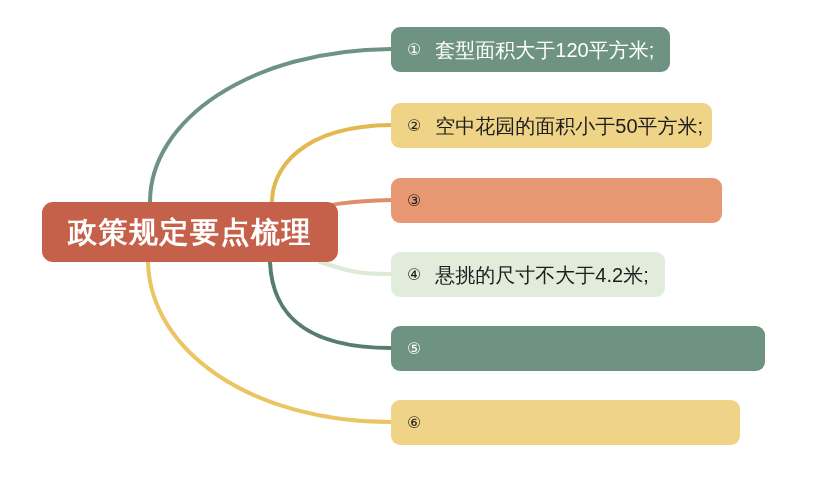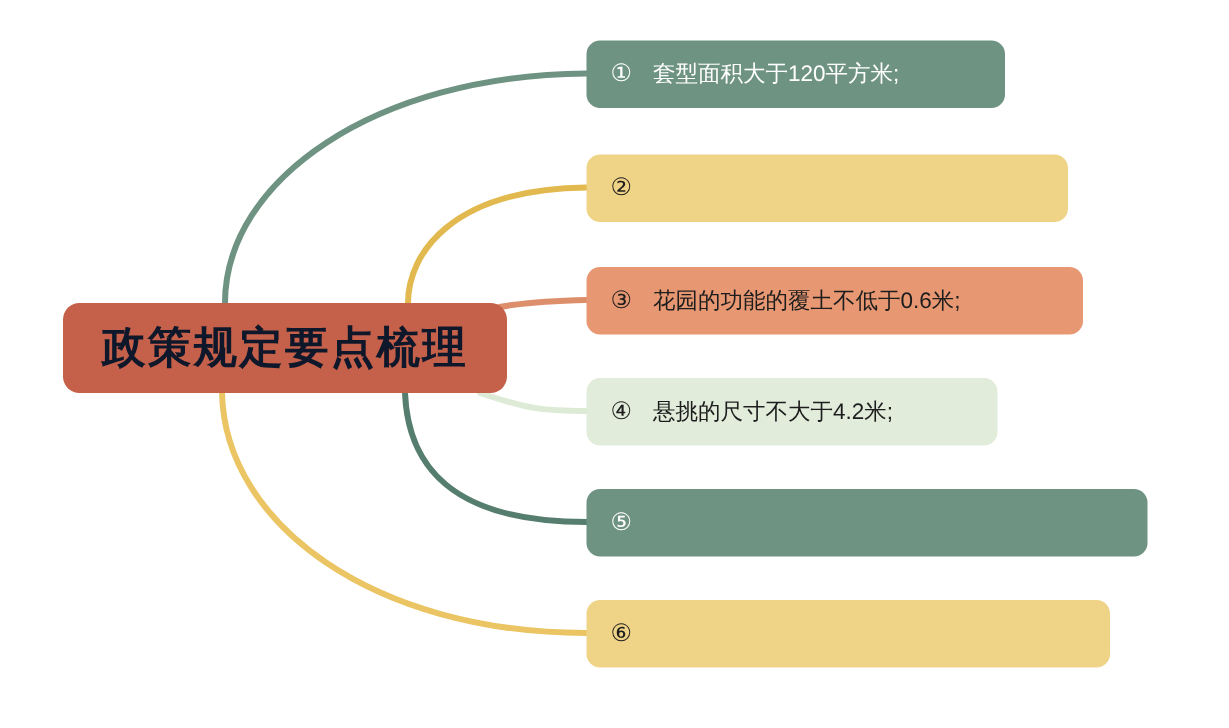--- a/index.html
+++ b/index.html
@@ -38,38 +38,38 @@
   #central-node {
     left: 42px;
     top: 202px;
     width: 296px;
     height: 60px;
     background: #c5614a;
     border-radius: 11px;
     justify-content: center;
   }
   #central-node .central-label {
-    color: #0f172a;
+    color: #ffffff;
     font-size: 29px;
     font-weight: bold;
     letter-spacing: 1.5px;
     line-height: 1;
   }
   .branch-node {
     height: 45px;
     padding-left: 16px;
     padding-right: 18px;
   }
   .branch-index {
     font-size: 16px;
     line-height: 1;
     margin-right: 14px;
   }
   .branch-text {
-    font-size: 15px;
+    font-size: 20px;
     line-height: 1;
   }
   .branch-node.light-text .branch-index,
   .branch-node.light-text .branch-text {
     color: #ffffff;
   }
   .branch-node.dark-text .branch-index,
   .branch-node.dark-text .branch-text {
     color: #1d1d1d;
   }
@@ -92,25 +92,25 @@
     <span class="central-label">政策规定要点梳理</span>
   </div>
 
   <div class="node branch-node light-text" id="branch-node-1" style="left:391px; top:27px; width:279px; background:#6f9383;">
     <span class="branch-index">①</span>
     <span class="branch-text">套型面积大于120平方米;</span>
   </div>
 
   <div class="node branch-node dark-text" id="branch-node-2" style="left:391px; top:103px; width:321px; background:#efd387;">
     <span class="branch-index">②</span>
+    <span class="branch-text">空中花园的面积小于50平方米;</span>
   </div>
 
   <div class="node branch-node dark-text" id="branch-node-3" style="left:391px; top:178px; width:331px; background:#e79872;">
     <span class="branch-index">③</span>
-    <span class="branch-text">花园的功能的覆土不低于0.6米;</span>
   </div>
 
   <div class="node branch-node dark-text" id="branch-node-4" style="left:391px; top:252px; width:274px; background:#e1ecdb;">
     <span class="branch-index">④</span>
     <span class="branch-text">悬挑的尺寸不大于4.2米;</span>
   </div>
 
   <div class="node branch-node light-text" id="branch-node-5" style="left:391px; top:326px; width:374px; background:#6f9383;">
     <span class="branch-index">⑤</span>
   </div>

